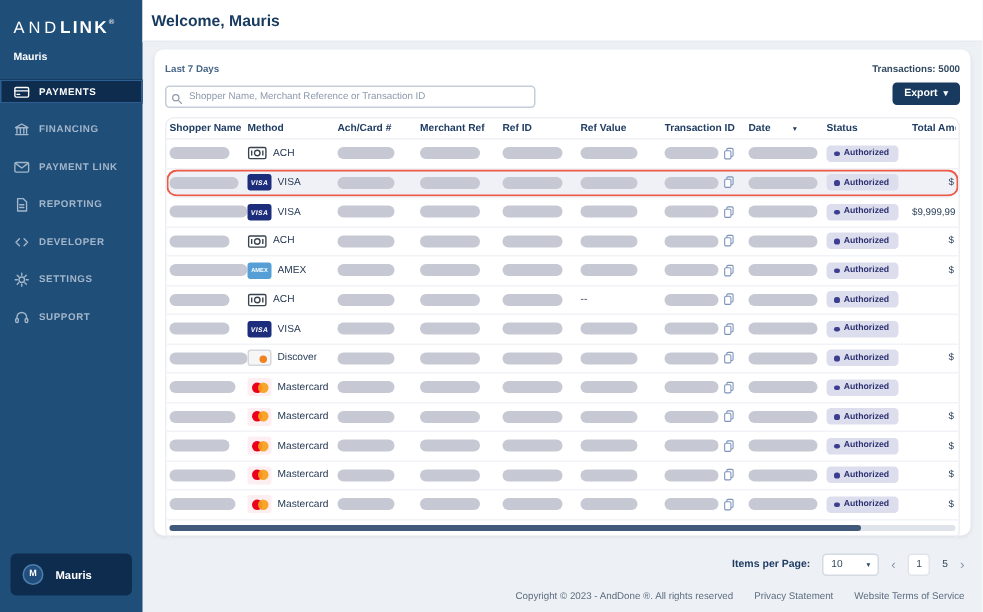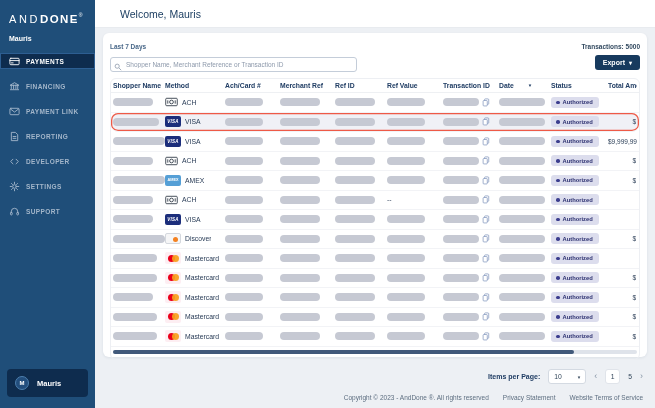--- a/index.html
+++ b/index.html
@@ -17,21 +17,21 @@
   .nav-item { height:16px; display:flex; align-items:center; gap:6px; padding-left:9px; color:#a3b6ca; font-size:6.5px; font-weight:700; letter-spacing:.4px; cursor:pointer; }
   .nav-item.active { background:#0e2c4e; color:#fff; box-shadow:inset 0 0 0 1px #2d5e92; }
   .nav-icon { width:11px; height:11px; display:flex; align-items:center; justify-content:center; flex:none; }
   .nav-icon svg { width:11px; height:11px; stroke:currentColor; fill:none; stroke-width:1; stroke-linecap:round; stroke-linejoin:round; }
   .user-box { margin:auto 7px 11px 7px; background:#0e2c4e; border-radius:4px; padding:7px 8px; display:flex; align-items:center; gap:8px; cursor:pointer; }
   .avatar { width:14px; height:14px; border-radius:50%; background:#224e7d; border:1px solid #4d7fae; color:#fff; font-size:6px; font-weight:700; display:flex; align-items:center; justify-content:center; flex:none; }
   .user-name { color:#fff; font-size:7.5px; font-weight:700; }
 
   
   .topbar { position:absolute; left:95px; top:0; width:560px; height:28px; background:#fff; display:flex; align-items:center; border-bottom:1px solid #e8ebef; }
-  .welcome { font-size:10.5px; font-weight:400; color:#173a5e; padding-left:25px; }
+  .welcome { font-size:10.5px; font-weight:700; color:#173a5e; padding-left:6px; }
 
   
   .content { position:absolute; left:95px; top:28px; width:560px; height:380px; }
   .card { position:absolute; left:8px; top:5px; width:544px; height:324px; background:#fff; border-radius:6px; box-shadow:0 1px 3px rgba(30,50,80,.08); padding:7px 7px 0 7px; }
   .panel-title { font-size:10px; color:#35597f; font-weight:600; letter-spacing:.2px; }
   .sub-row { display:flex; justify-content:space-between; align-items:center; margin-top:3px; }
   .last7 { font-size:6.5px; color:#486788; font-weight:600; }
   .txn-count { font-size:6.5px; color:#334a60; font-weight:600; }
   .search-row { display:flex; align-items:center; margin-top:3px; }
   .search-box { position:relative; width:247px; }
@@ -85,21 +85,21 @@
   .page-box { background:#fff; border:1px solid #e0e4ea; border-radius:3px; width:15px; height:15px; display:flex; align-items:center; justify-content:center; font-size:6.8px; color:#33475b; cursor:pointer; }
   .page-plain { font-size:6.8px; color:#33475b; cursor:pointer; }
   .footer { position:absolute; right:12px; top:366px; display:flex; gap:14px; font-size:6.5px; color:#5d6e80; }
   .footer a { color:#5d6e80; text-decoration:none; cursor:pointer; }
 </style>
 </head>
 <body>
 
 <div class="sidebar">
   <div class="logo">
-    <span class="and">AND</span><span class="done">DONE</span><span class="reg">®</span>
+    <span class="and">AND</span><span class="done">LINK</span><span class="reg">®</span>
   </div>
   <div class="org">Mauris</div>
   <div class="nav" id="nav">
       <div class="nav-item active">
         <span class="nav-icon">
           <svg viewBox="0 0 12 12">
             <rect x="1" y="2.5" width="10" height="7" rx="1"></rect>
             <path d="M1 5h10"></path>
             <path d="M2.5 7.5h2"></path>
           </svg>

